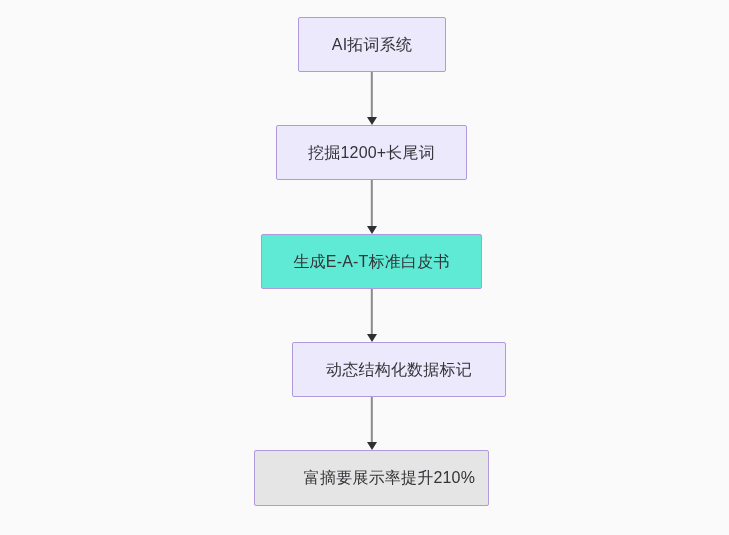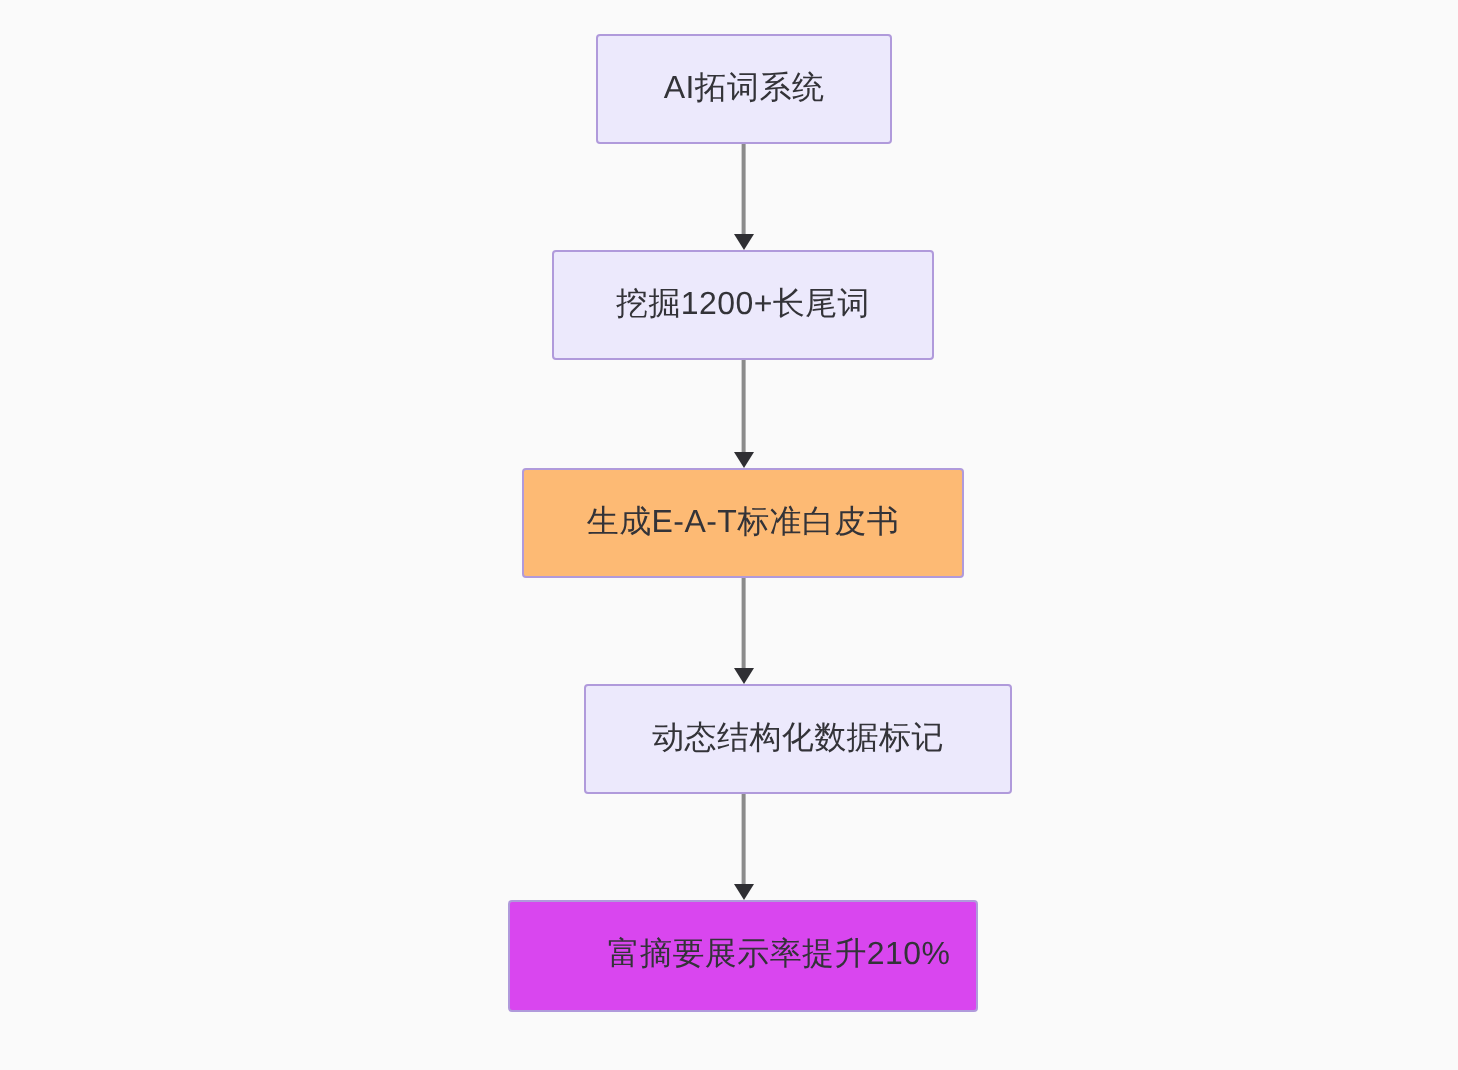--- a/index.html
+++ b/index.html
@@ -80,23 +80,23 @@
     <div class="edge-line" style="height: 46px; background: rgb(139, 139, 139);"></div>
     <div class="edge-arrow" style="top: 45px; border-top-color: rgb(47, 47, 51);"></div>
   </div>
 
   <div class="node" id="node-0" style="left: 298px; top: 17px; width: 148px; height: 55px; background: rgb(236, 233, 252); border-color: rgb(176, 154, 219); color: rgb(51, 51, 56);">
     <span class="node-label">AI拓词系统</span>
   </div>
   <div class="node" id="node-1" style="left: 276px; top: 125px; width: 191px; height: 55px; background: rgb(236, 233, 252); border-color: rgb(176, 154, 219); color: rgb(51, 51, 56);">
     <span class="node-label">挖掘1200+长尾词</span>
   </div>
-  <div class="node" id="node-2" style="left: 261px; top: 234px; width: 221px; height: 55px; background: #fdba74; border-color: rgb(176, 154, 219); color: rgb(51, 51, 56);">
+  <div class="node" id="node-2" style="left: 261px; top: 234px; width: 221px; height: 55px; background: #5eead4; border-color: rgb(176, 154, 219); color: rgb(51, 51, 56);">
     <span class="node-label">生成E-A-T标准白皮书</span>
   </div>
   <div class="node" id="node-3" style="left: 264px; top: 342px; width: 214px; height: 55px; background: rgb(236, 233, 252); border-color: rgb(176, 154, 219); color: rgb(51, 51, 56); margin-left: 28px;">
     <span class="node-label">动态结构化数据标记</span>
   </div>
-  <div class="node" id="node-4" style="left: 254px; top: 450px; width: 235px; height: 56px; background: #d946ef; border-color: rgb(176, 154, 219); color: rgb(51, 51, 56); padding-left: 36px;">
+  <div class="node" id="node-4" style="left: 254px; top: 450px; width: 235px; height: 56px; background: #e5e5e5; border-color: rgb(176, 154, 219); color: rgb(51, 51, 56); padding-left: 36px;">
     <span class="node-label">富摘要展示率提升210%</span>
   </div>
 
 </div>
 
 </body></html>

